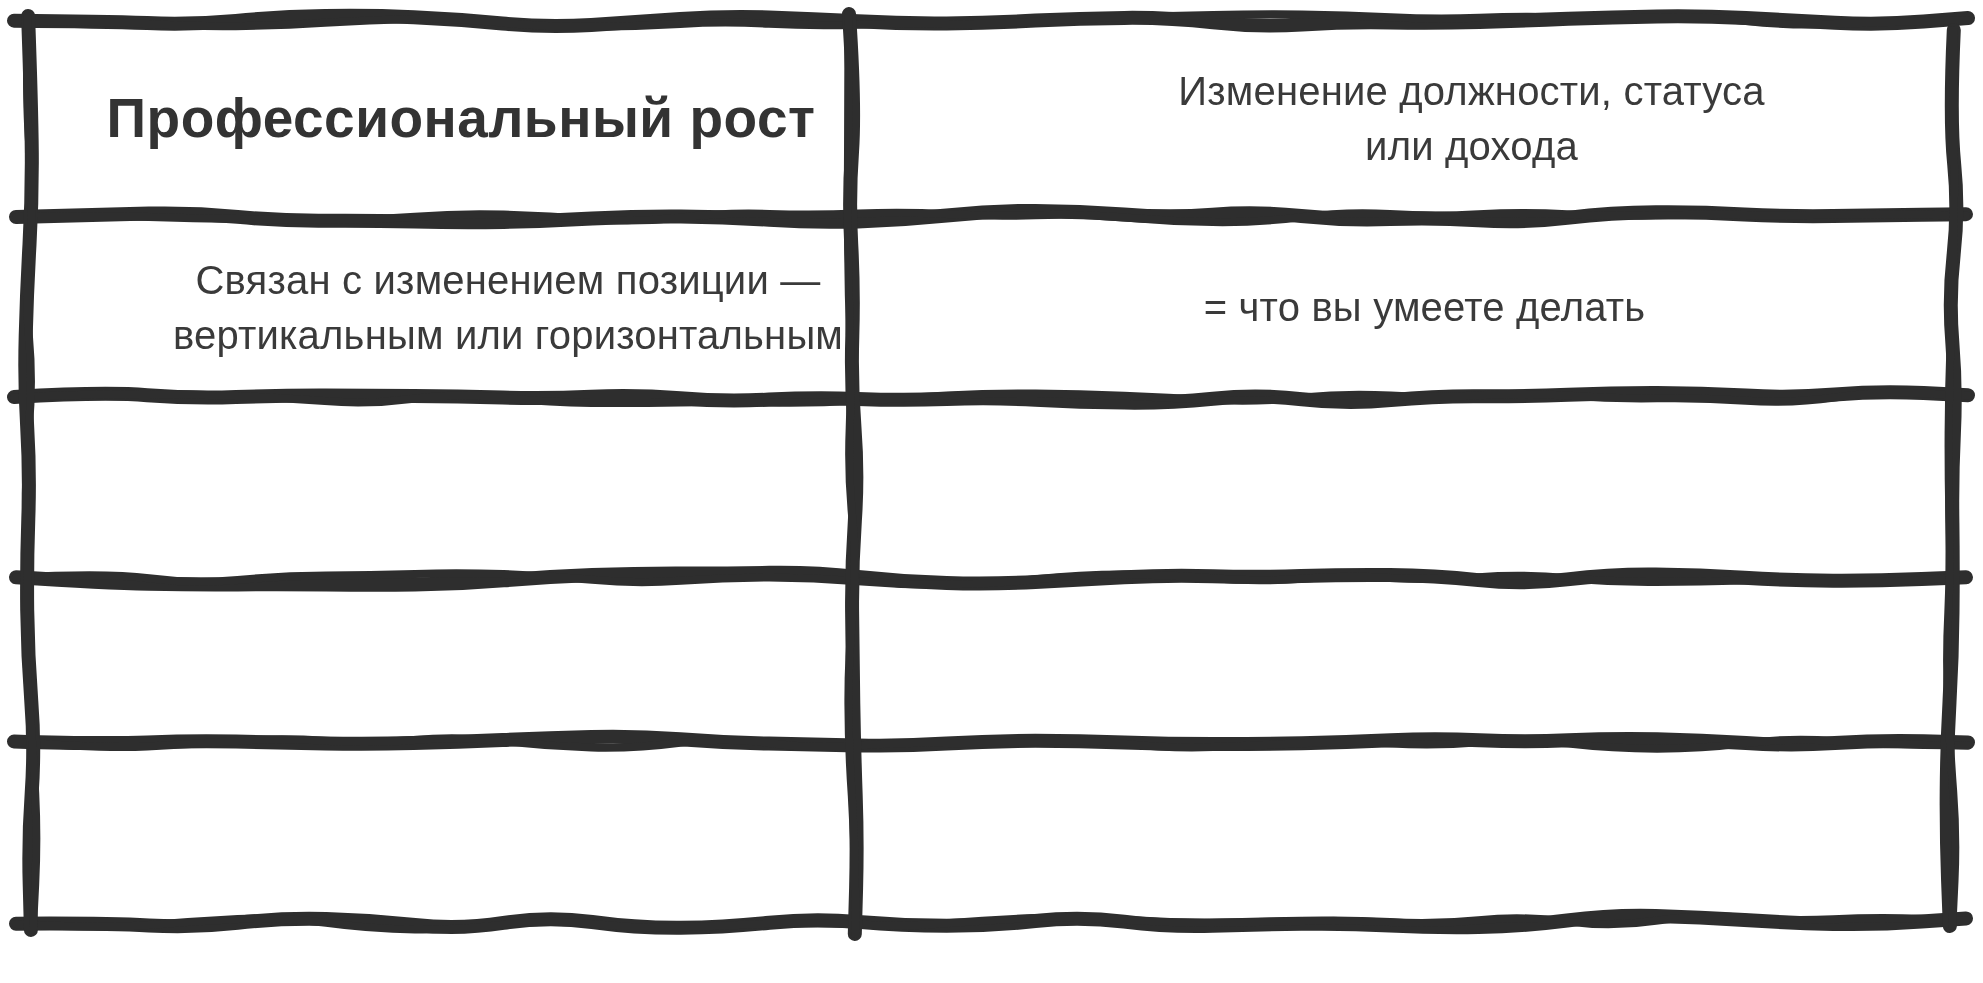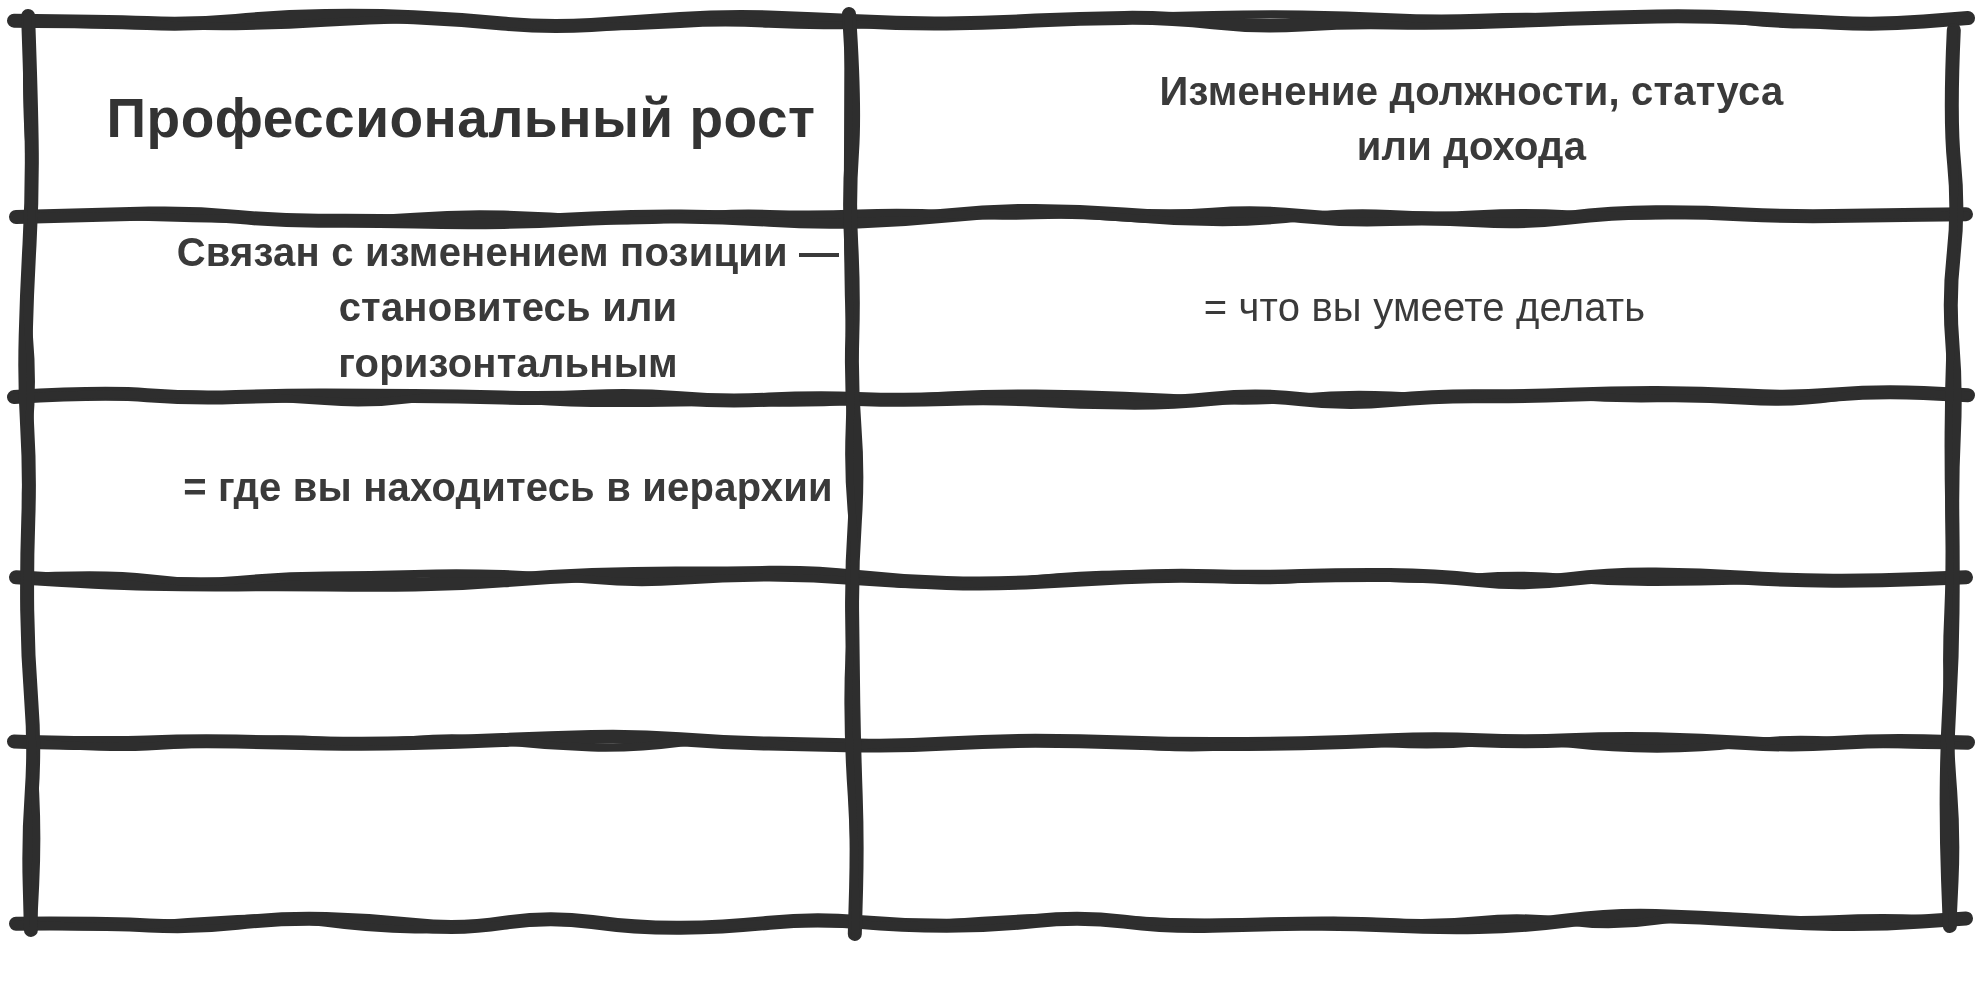--- a/index.html
+++ b/index.html
@@ -20,21 +20,21 @@
   }
   .cell {
     display: flex; align-items: center; justify-content: center;
     text-align: center;
     white-space: pre-line;
     font-size: 40px; line-height: 1.38;
     color: #3a3a3a;
     letter-spacing: 0.2px;
   }
   .cell.left  { padding-left: 44px; }
-  .cell.right { padding-left: 138px; font-weight: bold; }
+  .cell.right { padding-left: 138px; }
   .cell.header {
     font-weight: bold;
     font-size: 55px;
     color: #333333;
     letter-spacing: 0.5px;
   }
 </style>
 </head>
 <body>
 
@@ -61,18 +61,17 @@
     </svg>
 
   <div class="grid">
     <div class="cell header left">Профессиональный рост</div>
 
     <div class="cell right">Изменение должности, статуса
 или дохода</div>
 
 
     <div class="cell right">Связан с изменением позиции —
-становитесь или горизонтальным</div>
+вертикальным или горизонтальным</div>
 
     <div class="cell left">= что вы умеете делать</div>
-    <div class="cell right">= где вы находитесь в иерархии</div>
   </div>
 </div>
 
 </body></html>

